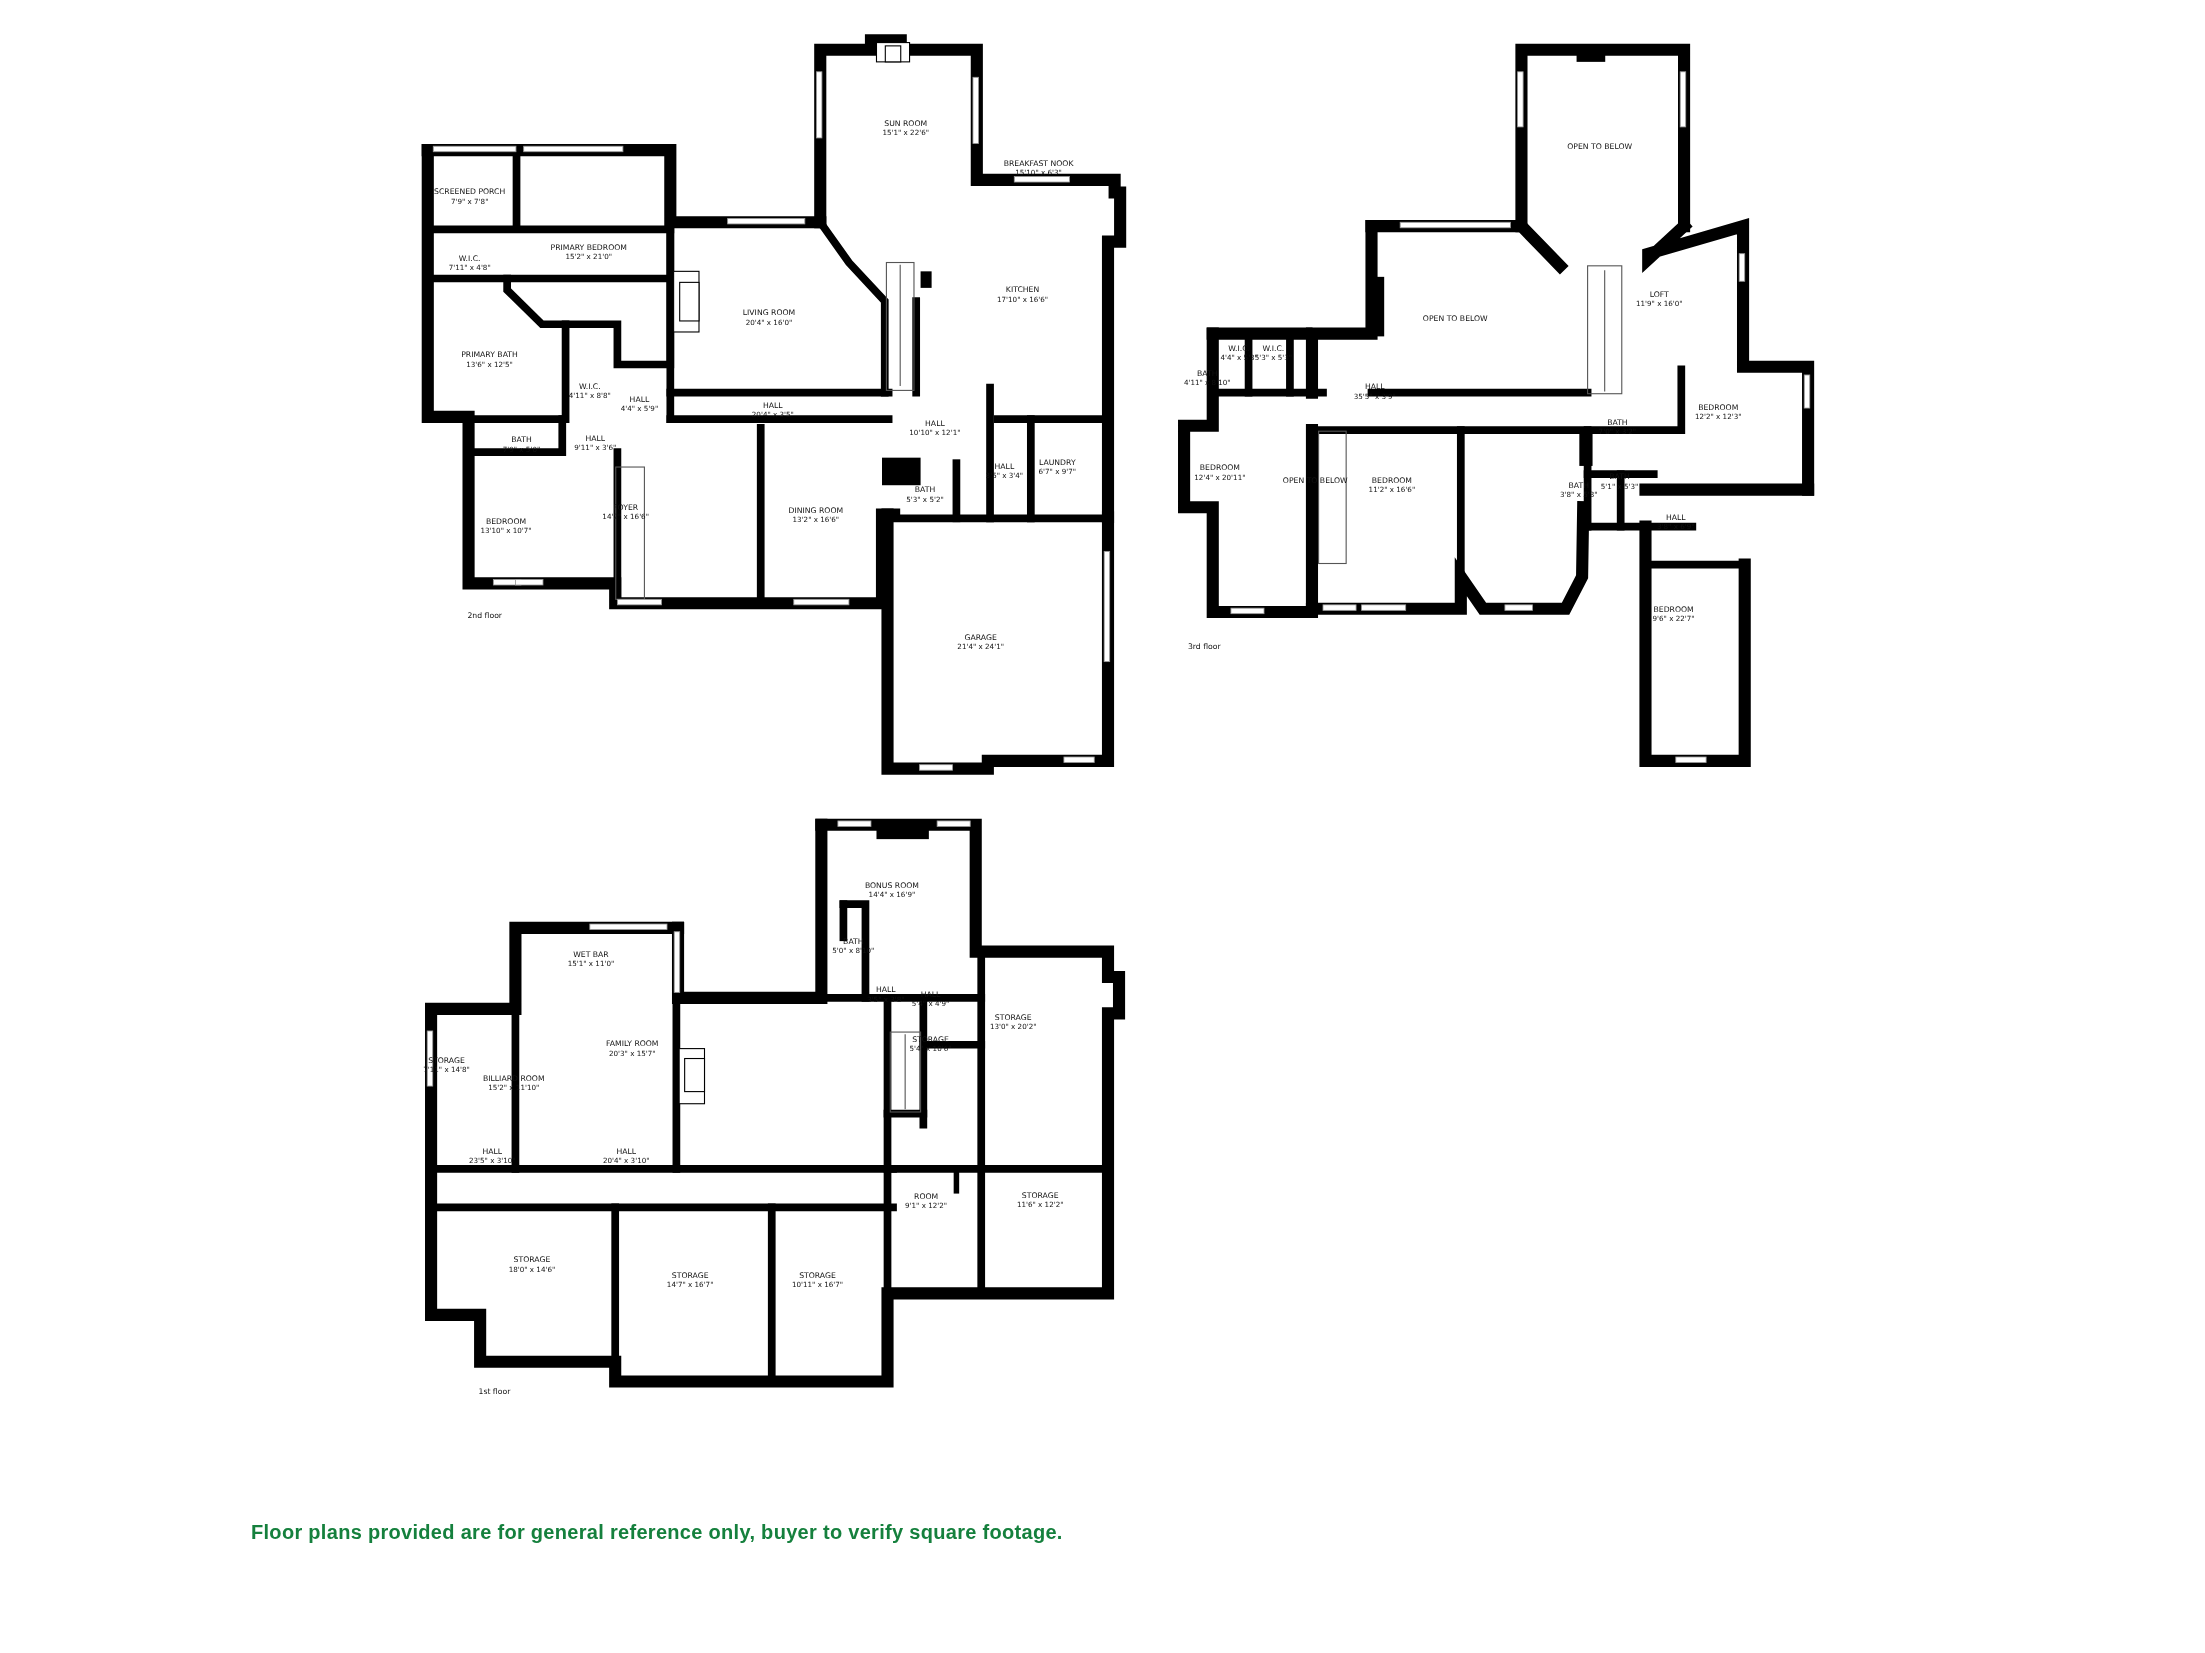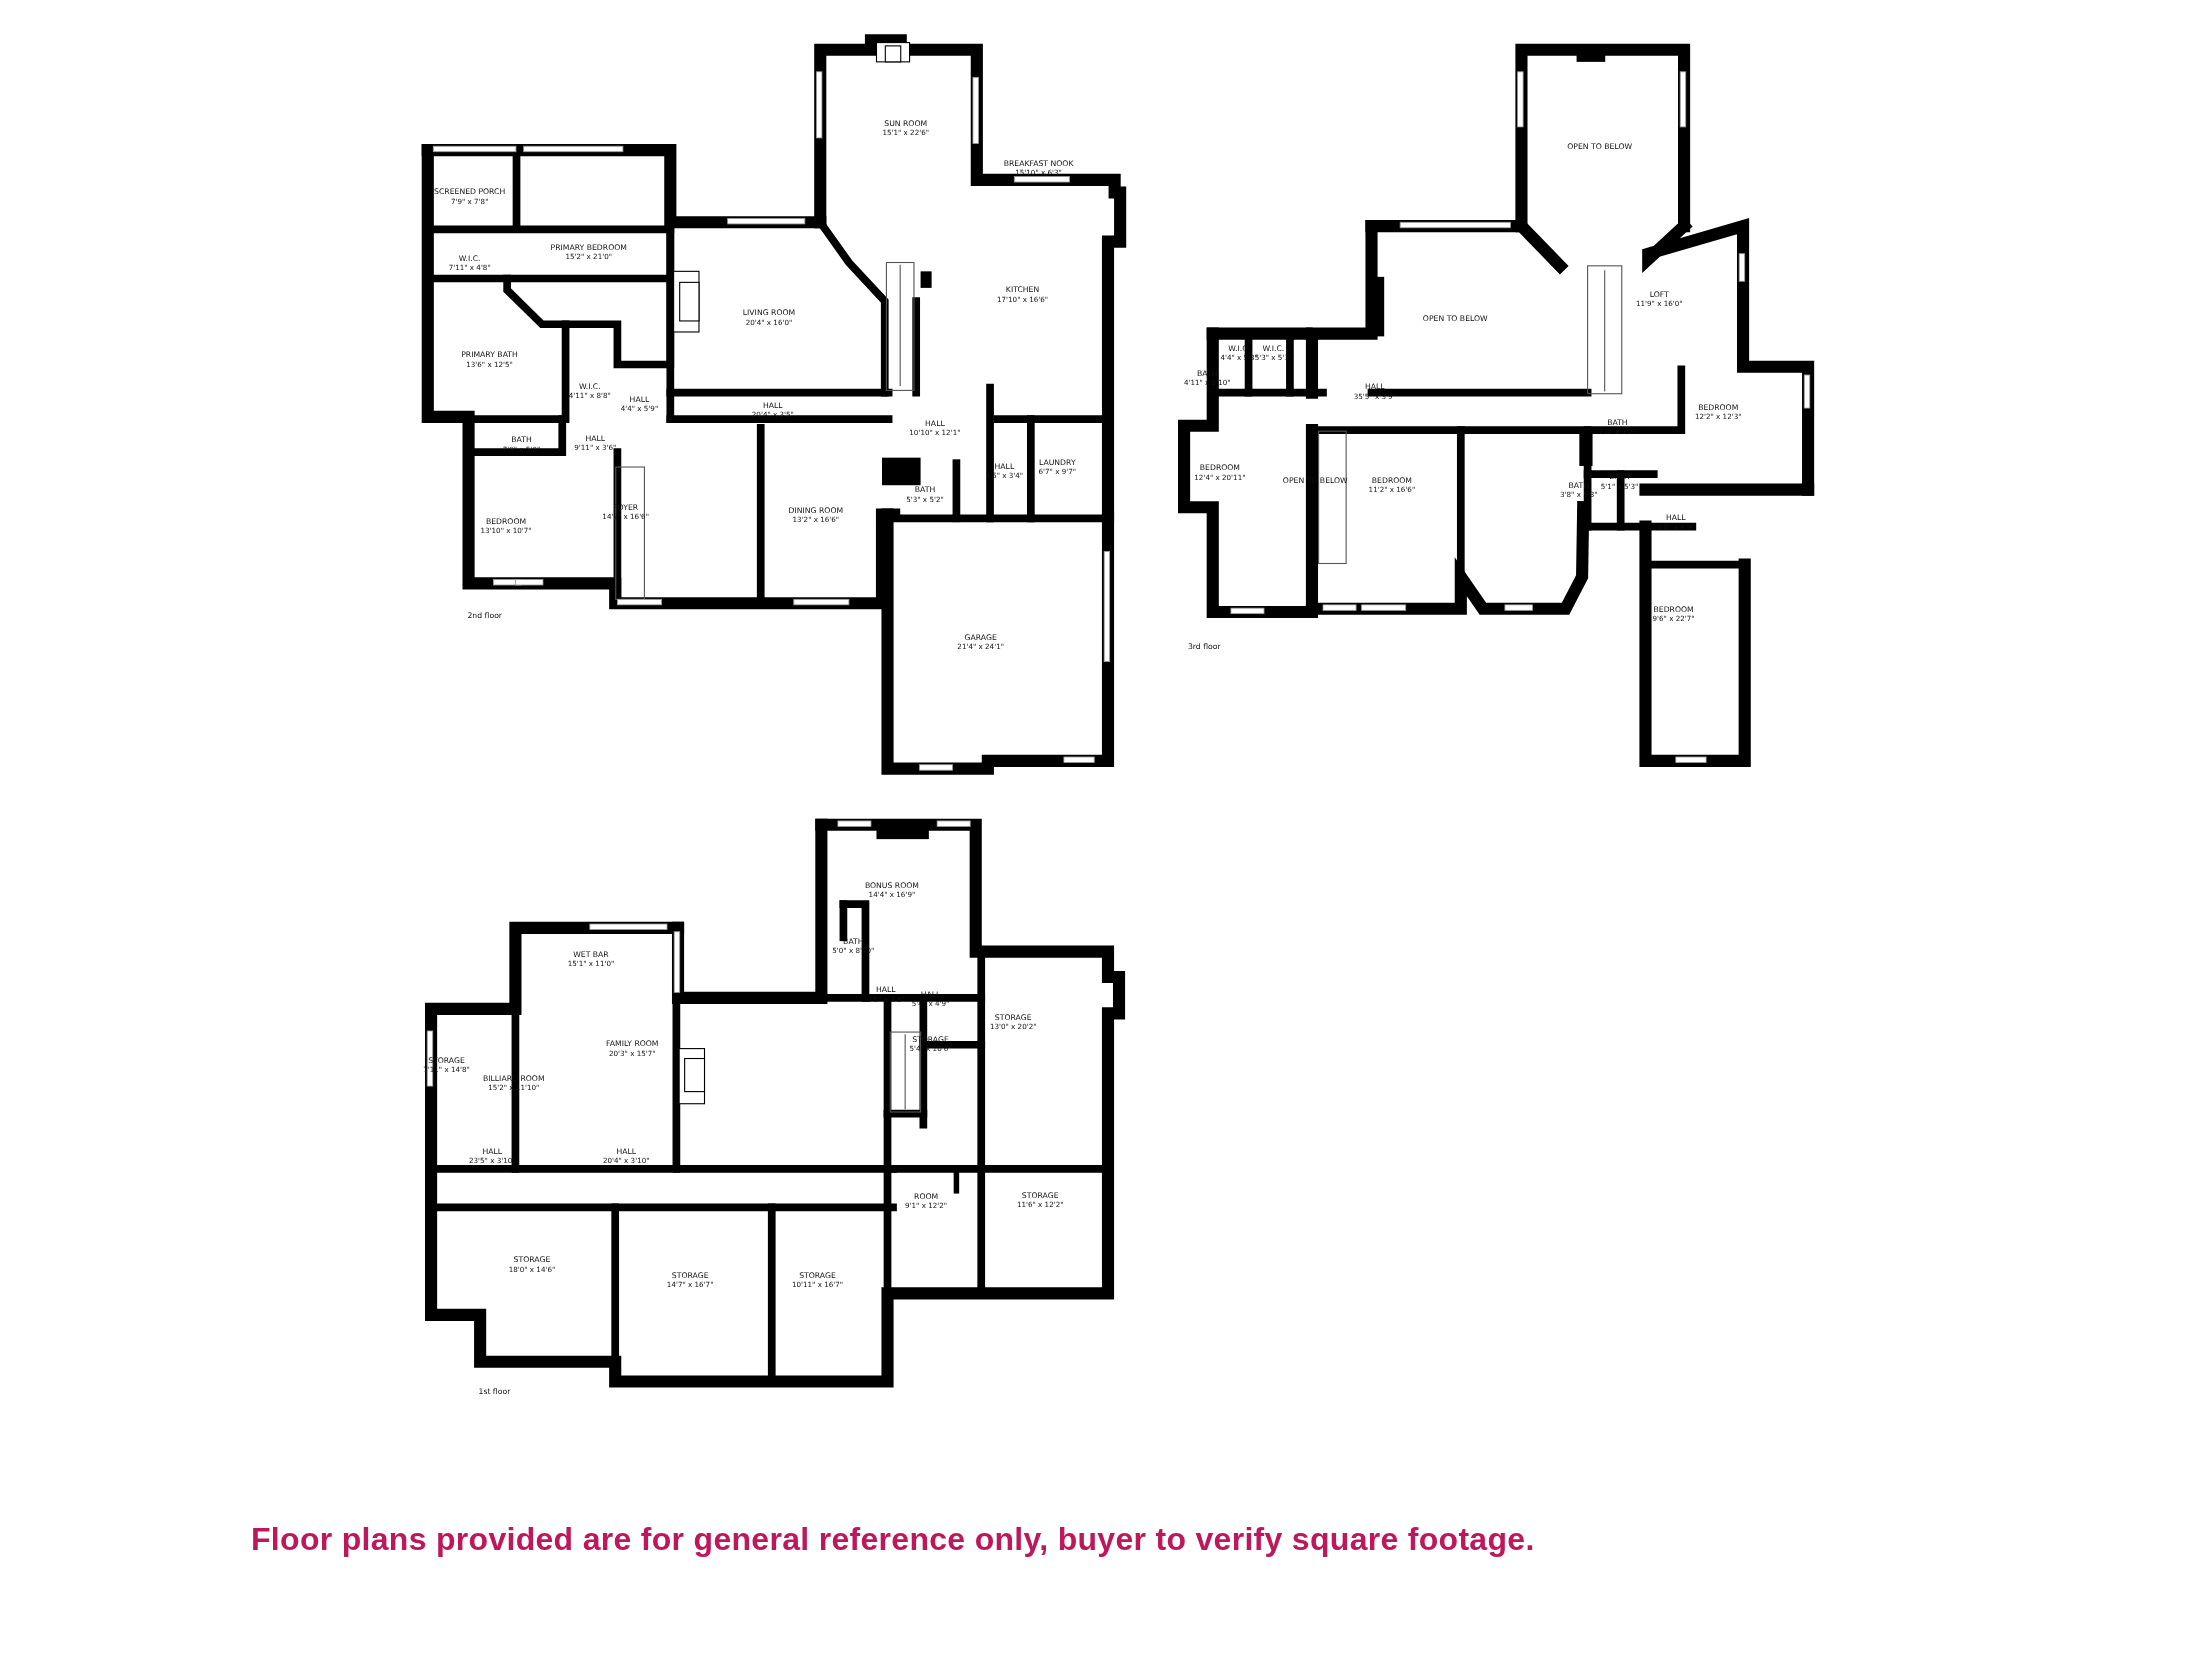--- a/index.html
+++ b/index.html
@@ -7,21 +7,21 @@
   #plan { position: absolute; left: 0; top: 0; width: 2205px; height: 1654px; }
   .wall { stroke: #000; stroke-width: 22; fill: none; stroke-linecap: square; stroke-linejoin: miter; }
   .iwall { stroke: #000; stroke-width: 14; fill: none; stroke-linecap: square; }
   .win { stroke: #999; stroke-width: 1.5; fill: #fff; }
   .fp { fill: #fff; stroke: #000; stroke-width: 2; }
   .block { fill: #000; }
   .stair-line { stroke: #555; stroke-width: 2; fill: none; }
   .room-name { font-family: "DejaVu Sans", sans-serif; font-size: 14px; fill: #111; text-anchor: middle; }
   .room-dim { font-family: "DejaVu Sans", sans-serif; font-size: 13px; fill: #111; text-anchor: middle; }
   .floor-label { font-family: "DejaVu Sans", sans-serif; font-size: 14px; fill: #111; }
-  .disclaimer { position: absolute; left: 251px; top: 1521px; font-family: "Liberation Sans", sans-serif; font-weight: bold; font-size: 32px; color: #be185d; letter-spacing: 0.3px; white-space: nowrap; transform: scaleX(1.0); transform-origin: left; }
+  .disclaimer { position: absolute; left: 251px; top: 1521px; font-family: "Liberation Sans", sans-serif; font-weight: bold; font-size: 20px; color: #15803d; letter-spacing: 0.3px; white-space: nowrap; transform: scaleX(1.0); transform-origin: left; }
 </style>
 </head>
 <body>
 
 <svg id="plan" viewBox="0 0 4000 3000" xmlns="http://www.w3.org/2000/svg">
 
   <g>
 
     <polyline class="wall" points="776,272 1216,272 1216,403 1488,403"></polyline>
     <polyline class="wall" points="776,272 776,756 850,756 850,1058 1116,1058 1116,1094 1600,1094 1600,933 1622,933"></polyline>

